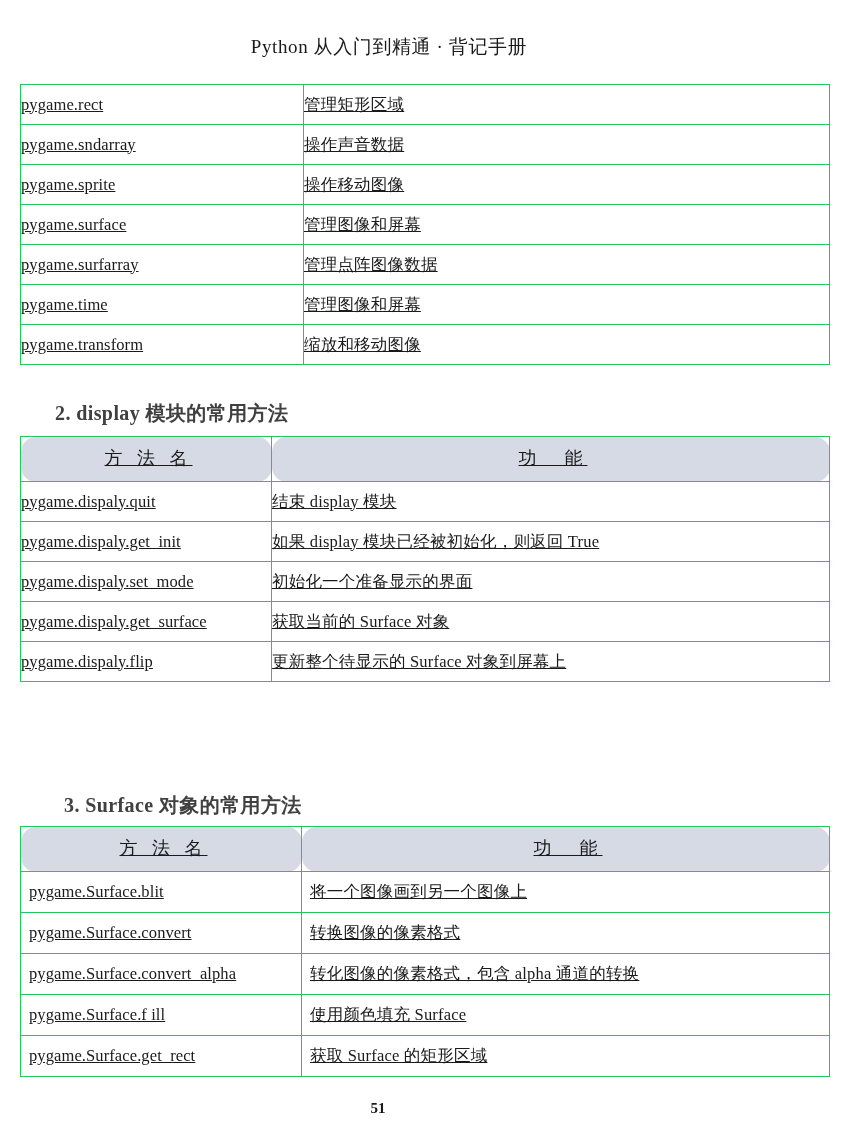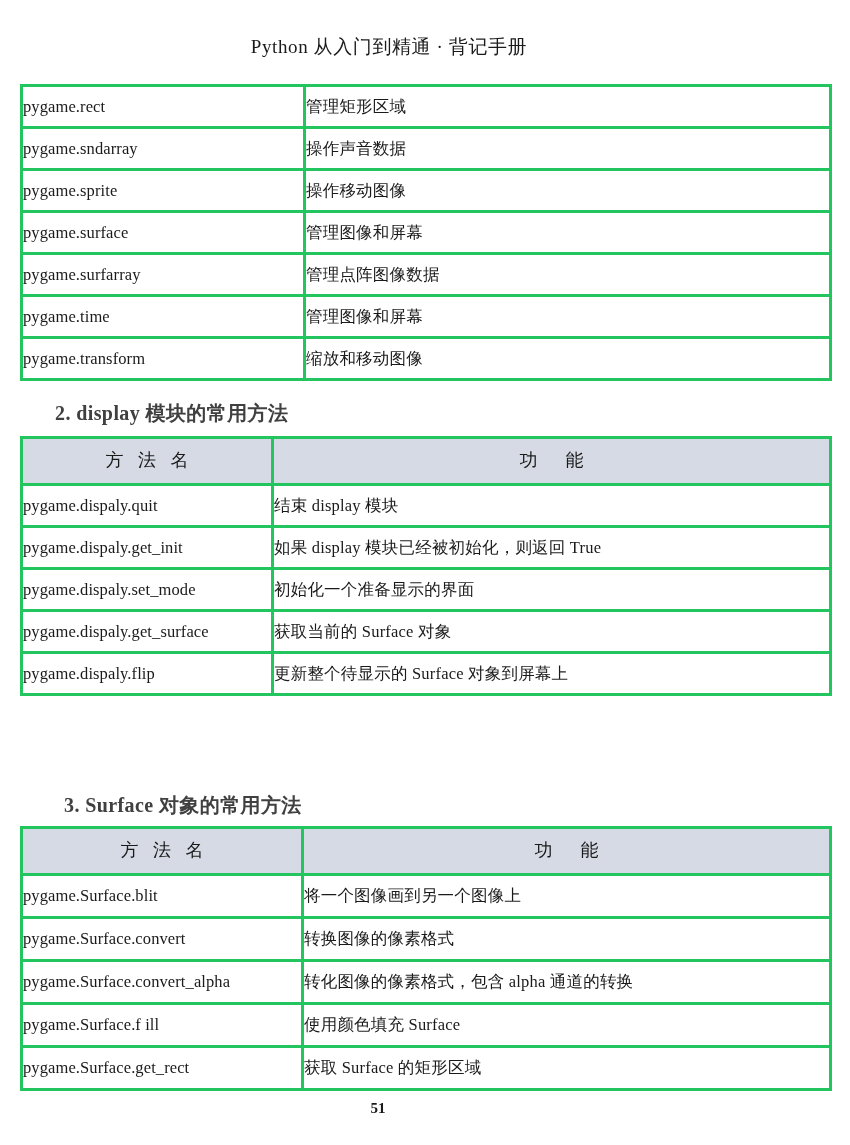--- a/index.html
+++ b/index.html
@@ -37,24 +37,25 @@
   }
 
   
   .doc-table {
     border-collapse: collapse;
     table-layout: fixed;
     border: 1px solid #3f93bd;
     background: #ffffff;
   }
   .doc-table td, .doc-table th {
-    border: 3px solid #22c55e;
+    border: 1px solid #22c55e;
     padding: 0;
     vertical-align: middle;
     font-weight: normal;
+    text-decoration: underline;
   }
 
   .cell-method {
     font-size: 16.5px;
     padding: 5px 0 7px 30px;
     color: #1a1a1a;
     white-space: nowrap;
     letter-spacing: 0.1px;
   }
   .cell-desc {
@@ -65,20 +66,21 @@
     letter-spacing: 0.2px;
   }
 
   .hdr-row td {
     background: #d6dae4;
     text-align: center;
     font-size: 18px;
     letter-spacing: 5px;
     padding: 9px 0 11px 0;
     color: #1a1a1a;
+    border-radius: 15px;
   }
   .hdr-row td span { padding-left: 5px; }
 
   
   .table-1 {
     position: absolute;
     left: 20px;
     top: 84px;
     width: 809px;
   }
@@ -112,21 +114,21 @@
 
   
   .table-3 {
     position: absolute;
     left: 20px;
     top: 826px;
     width: 809px;
   }
   .table-3 col.c1 { width: 281px; }
   .table-3 col.c2 { width: 528px; }
-  .table-3 tbody td { height: 40px; }
+  .table-3 tbody td { height: 40px; padding-left: 8px; }
 
   
   .page-number {
     position: absolute;
     top: 1100px;
     left: 0;
     width: 756px;
     text-align: center;
     font-size: 15px;
     font-weight: bold;

